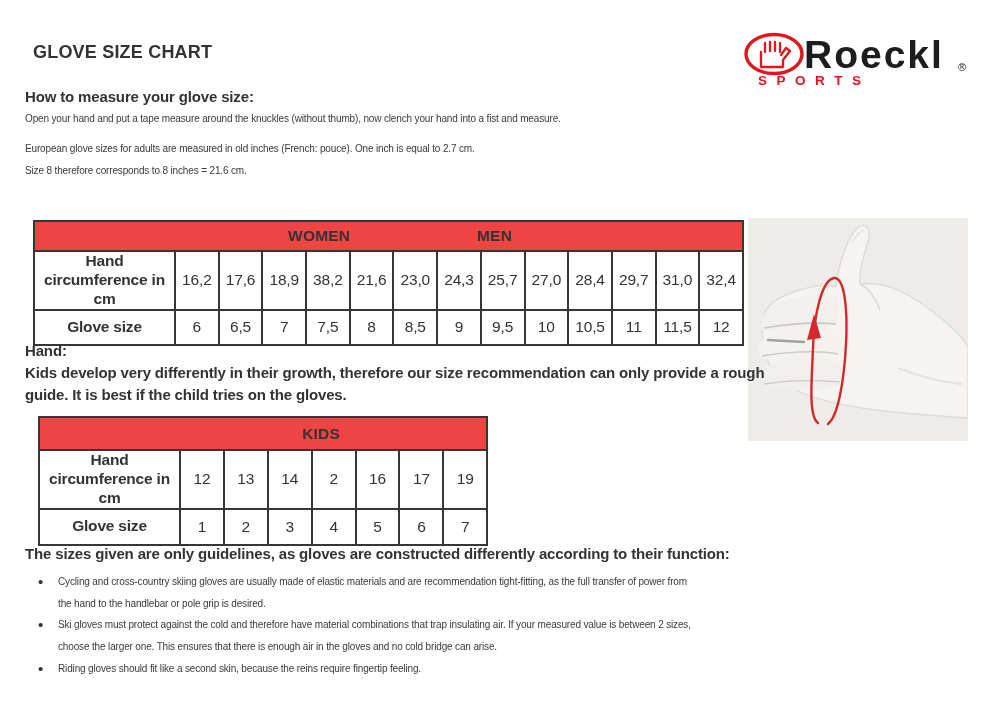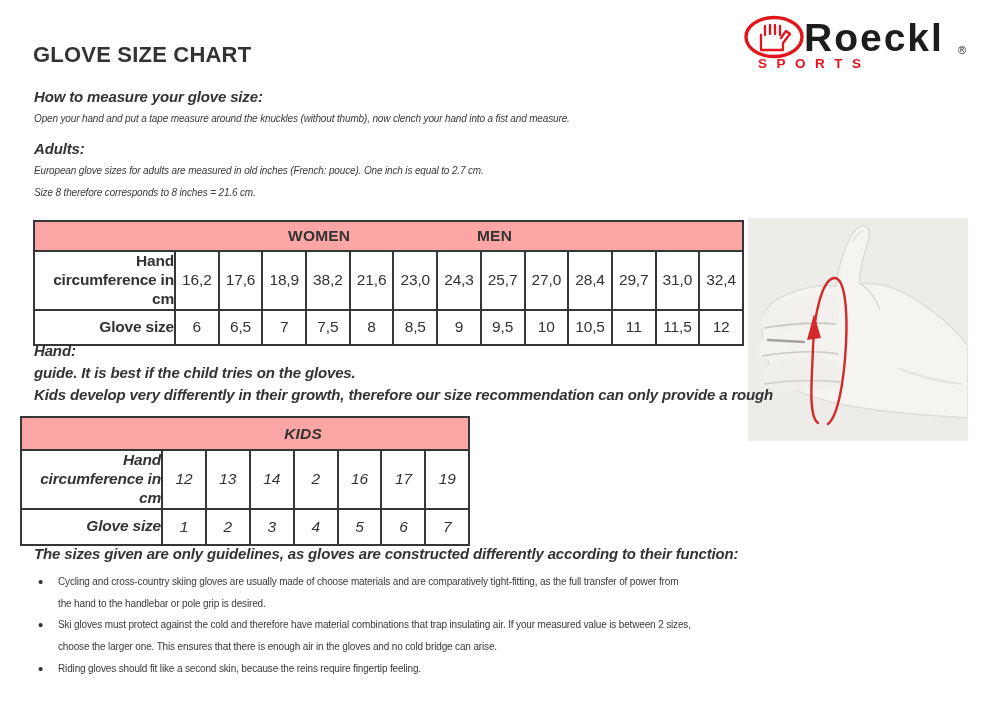--- a/index.html
+++ b/index.html
@@ -10,28 +10,28 @@
     color:#3a3a3a;
     position:relative;
     overflow:hidden;
     letter-spacing:-0.15px;
   }
   .abs { position:absolute; }
 
   
   .page-title {
     left:33px; top:42px;
-    font-size:22px; font-weight:700; color:#333;
+    font-size:18px; font-weight:700; color:#333;
     letter-spacing:0.2px;
     white-space:nowrap;
   }
-  .logo-box { left:740px; top:8px; width:235px; height:64px;text-align:right; }
-
-  
-  .tblock { left:34px; white-space:nowrap;font-style:italic; }
+  .logo-box { left:740px; top:25px; width:235px; height:64px;text-align:right; }
+
+  
+  .tblock { left:25px; white-space:nowrap; }
   .tline  { font-size:10px; line-height:22px; color:#3a3a3a; white-space:nowrap; }
   .thead  { font-size:15px; line-height:22px; font-weight:700; color:#333; white-space:nowrap; }
 
   .howto-block   { top:86px;  }
   .adults-block  { top:138px; }
   .kids-block    { top:340px; }
   .guide-heading { top:543px; }
 
   
   table.size-table {
@@ -39,43 +39,43 @@
     table-layout:fixed;
     background:#fff;
   }
   table.size-table td, table.size-table th {
     border:2px solid #363636;
     font-size:15.5px;
     color:#333;
     padding:0;
   }
   .adults-table-pos { left:33px; top:220px; }
-  .kids-table-pos   { left:20px; top:416px;font-style:italic; }
+  .kids-table-pos   { left:38px; top:416px; }
 
   th.group-header {
-    background:#fca5a5;
+    background:#ef4444;
     position:relative;
     font-weight:700;
   }
   .adults-gh { height:30px; }
   .kids-gh   { height:33px; }
   .gh-label {
     position:absolute; top:50%;
     transform:translate(-50%,-50%);
     white-space:nowrap; letter-spacing:0.2px;
   }
   .gh-women { left:40.2%; }
   .gh-men   { left:65%;   }
   .gh-kids  { left:63%;   }
 
   td.row-label {
     font-weight:700;
     font-size:14.5px;
     line-height:1.22;
-    text-align:right;
+    text-align:center;
     padding-left:5px;
     letter-spacing:-0.2px;
     border-radius:18px;
   }
   td.val { text-align:center;margin-top:20px; }
   tr.r-circ-a td { height:40px; }
   tr.r-size-a td { height:35px; }
   tr.r-circ-k td { height:39px; }
   tr.r-size-k td { height:36px; }
 
@@ -117,21 +117,20 @@
     <text x="18" y="60" font-family="Liberation Sans, sans-serif" font-size="13.5" font-weight="bold" letter-spacing="9.5" fill="#e2151d">SPORTS</text>
   </svg>
 </div>
 
 <div class="abs tblock howto-block">
   <div class="thead">How to measure your glove size:</div>
   <div class="tline">Open your hand and put a tape measure around the knuckles (without thumb), now clench your hand into a fist and measure.</div>
 </div>
 
 <div class="abs tblock adults-block">
-  <div class="thead">Adults:</div>
   <div class="tline">European glove sizes for adults are measured in old inches (French: pouce). One inch is equal to 2.7 cm.</div>
   <div class="tline">Size 8 therefore corresponds to 8 inches = 21.6 cm.</div>
 </div>
 
 <table class="abs size-table adults-table-pos" style="width:709px;">
   <colgroup>
     <col style="width:141px;">
     <col span="13" style="width:43.7px;">
   </colgroup>
   <tbody>
@@ -212,22 +211,22 @@
                C66,96 74,62 86,60
                C96,59 100,88 98,126
                C96,164 90,198 80,206" fill="none" stroke="#d22a2a" stroke-width="2.4" stroke-linecap="round"></path>
       <polygon points="66,96 59,122 73,120" fill="#d22a2a"></polygon>
     </g>
   </svg>
 </div>
 
 <div class="abs tblock kids-block">
   <div class="thead">Hand:</div>
+  <div class="thead">Kids develop very differently in their growth, therefore our size recommendation can only provide a rough</div>
   <div class="thead">guide. It is best if the child tries on the gloves.</div>
-  <div class="thead">Kids develop very differently in their growth, therefore our size recommendation can only provide a rough</div>
 </div>
 
 <table class="abs size-table kids-table-pos" style="width:448px;">
   <colgroup>
     <col style="width:141px;">
     <col span="7" style="width:43.9px;">
   </colgroup>
   <tbody>
       <tr>
     <th class="group-header kids-gh" colspan="8">
@@ -258,21 +257,21 @@
   </table>
 
 <div class="abs tblock guide-heading">
   <div class="thead">The sizes given are only guidelines, as gloves are constructed differently according to their function:</div>
 </div>
 
 <div class="abs bullet-list">
   <div class="bullet-item">
     <span class="bullet-marker">•</span>
     <div class="bullet-lines">
-      <div class="tline">Cycling and cross-country skiing gloves are usually made of choose materials and are comparatively tight-fitting, as the full transfer of power from</div>
+      <div class="tline">Cycling and cross-country skiing gloves are usually made of elastic materials and are recommendation tight-fitting, as the full transfer of power from</div>
       <div class="tline">the hand to the handlebar or pole grip is desired.</div>
     </div>
   </div>
   <div class="bullet-item">
     <span class="bullet-marker">•</span>
     <div class="bullet-lines">
       <div class="tline">Ski gloves must protect against the cold and therefore have material combinations that trap insulating air. If your measured value is between 2 sizes,</div>
       <div class="tline">choose the larger one. This ensures that there is enough air in the gloves and no cold bridge can arise.</div>
     </div>
   </div>

